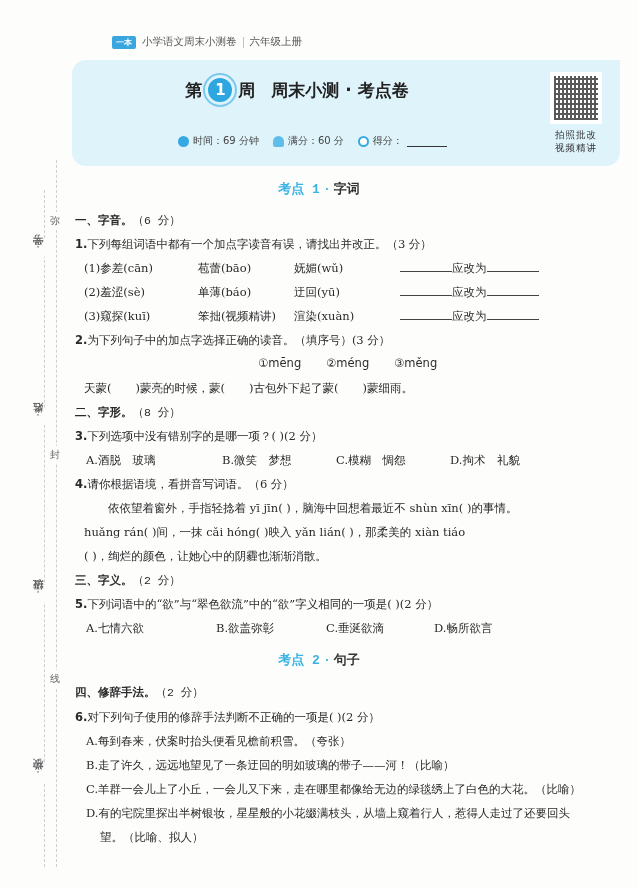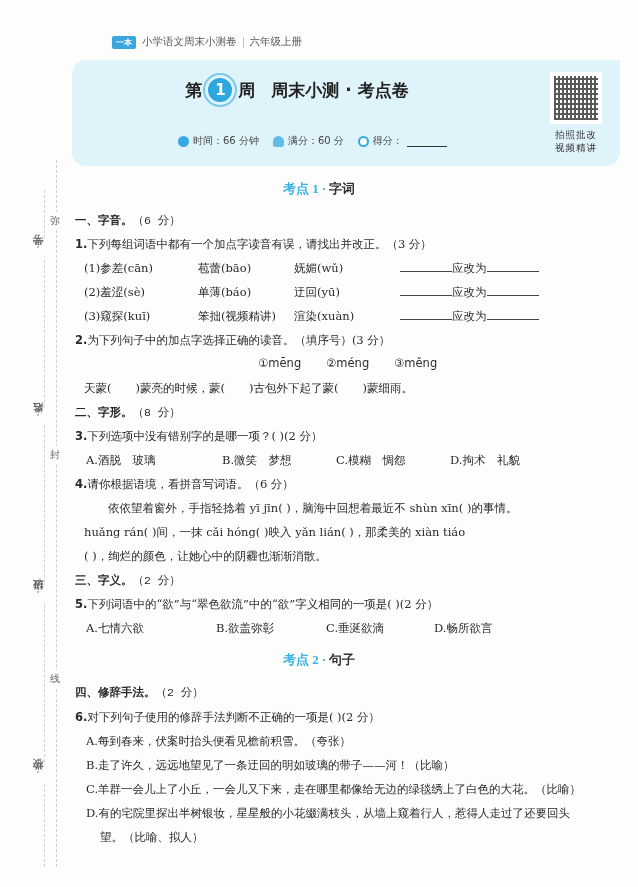--- a/index.html
+++ b/index.html
@@ -28,21 +28,21 @@
     repeating-linear-gradient(0deg, #222 0 2px, transparent 2px 5px); opacity: .75; position: relative; }
   .qr-caption { position: absolute; right: 12px; top: 68px; width: 64px; text-align: center; font-family: Liberation Sans, sans-serif; font-size: 9.5px; line-height: 13px; color: #333; letter-spacing: 1px; }
 
   
   .bind-line-outer { position: absolute; left: 44px; top: 190px; bottom: 20px; border-left: 1px dashed #cfcfcf; }
   .bind-line-inner { position: absolute; left: 56px; top: 160px; bottom: 20px; border-left: 1px dashed #cfcfcf; }
   .side-label { position: absolute; left: 32px; width: 24px; font-family: "DejaVu Sans", sans-serif; font-size: 11px; color: #555; writing-mode: vertical-rl; transform: rotate(180deg); background: #fdfdfc; padding: 3px 0; }
   .seal-char { position: absolute; left: 50px; font-size: 10px; color: #666; background: #fdfdfc; padding: 2px 0; }
 
   
-  .kaodian { position: absolute; left: 0; width: 638px; text-align: center; font-family: Liberation Serif, serif; font-weight: bold; font-size: 13px; }
+  .kaodian { position: absolute; left: 0; width: 638px; text-align: center; font-family: Liberation Mono, monospace; font-weight: bold; font-size: 13px; }
   .kaodian .kd-pre { color: #3ab3e6; }
   .kaodian .kd-dot { color: #3ab3e6; margin: 0 3px; }
   .kaodian .kd-name { color: #333; }
 
   .line { position: absolute; left: 75px; font-size: 11.5px; line-height: 16px; white-space: nowrap; }
   .part-title { font-family: "DejaVu Sans", sans-serif; font-weight: bold; }
   .part-title .pts { font-weight: normal; font-family: Liberation Mono, monospace; }
   .qnum { font-family: "DejaVu Sans", sans-serif; font-weight: bold; }
   .py { font-family: "DejaVu Sans", sans-serif; font-size: 10.5px; }
   .cell { position: absolute; font-size: 11.5px; line-height: 16px; white-space: nowrap; }
@@ -62,21 +62,21 @@
 <div class="banner">
   <div class="banner-title">
     <span>第</span>
     <span class="week-circle">1</span>
     <span>周</span>
     <span style="margin-left:10px">周末小测 · 考点卷</span>
   </div>
   <div class="banner-meta">
     <span class="meta-item">
       <span class="meta-icon"></span>
-      <span>时间：66 分钟</span>
+      <span>时间：69 分钟</span>
     </span>
     <span class="meta-item">
       <span class="meta-icon ribbon"></span>
       <span>满分：60 分</span>
     </span>
     <span class="meta-item">
       <span class="meta-icon target"></span>
       <span>得分：</span>
       <span class="score-blank"></span>
     </span>

